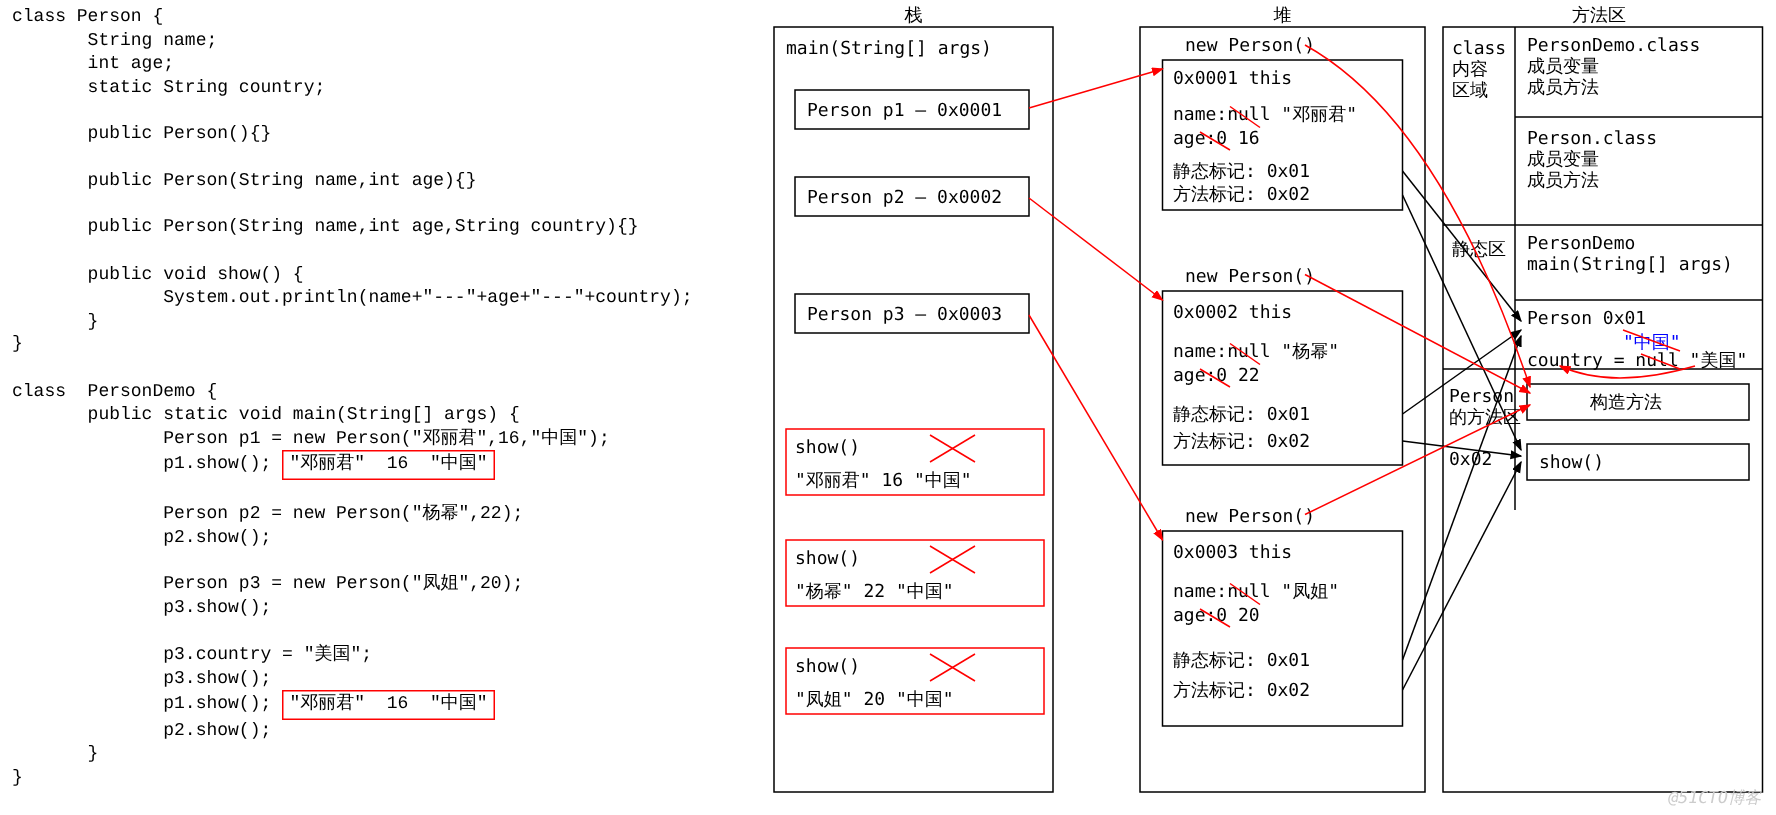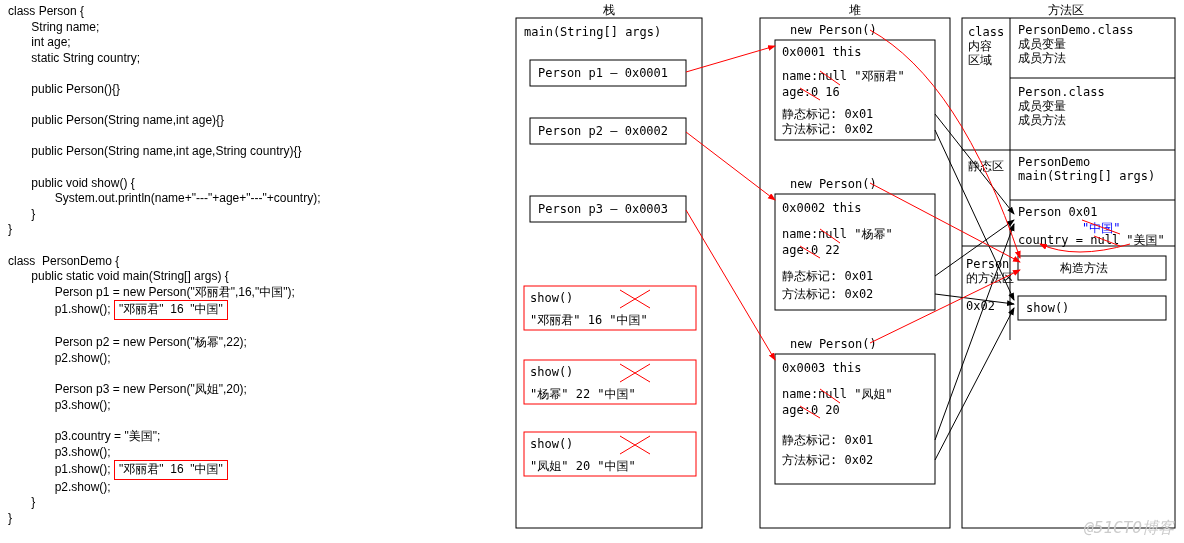--- a/index.html
+++ b/index.html
@@ -1,27 +1,27 @@
 <!DOCTYPE html>
 <html><head>
 <meta charset="utf-8">
 <style>
   body { font-family: "SimSun","NSimSun",Consolas,monospace; font-size:12px; background:#fff; color:#000; margin:0; padding:0; line-height:1.3; }
   .wrap { position:relative; width:1184px; height:543px; overflow:hidden; }
-  .code { position:absolute; left:8px; top:4px; width:500px; white-space:pre; font-family:Liberation Sans, sans-serif; }
+  .code { position:absolute; left:8px; top:4px; width:500px; white-space:pre; font-family:Liberation Mono, monospace; }
   .redbox { border:1px solid red; display:inline-block; padding:1px 4px; }
   svg { position:absolute; top:0; left:0; }
   .col-title { font-family:"SimSun",monospace; text-anchor:middle; font-size:12px; }
   .box { fill:#fff; stroke:#000; stroke-width:1; }
   .redbox-svg { fill:#fff; stroke:red; stroke-width:1; }
   .redx { stroke:red; stroke-width:1; }
   .redline { stroke:red; stroke-width:1; fill:none; }
   .blackline { stroke:#000; stroke-width:1; fill:none; }
   .txt { font-family:Consolas,"SimSun",monospace; font-size:12px; }
-  .watermark { position:absolute; right:10px; bottom:4px; color:#ccc; font-size:16px; font-style:italic;margin-left:44px; }
+  .watermark { position:absolute; right:10px; bottom:4px; color:#ccc; font-size:11px; font-style:italic;margin-left:44px; }
 </style>
 </head>
 <body>
 
 <div class="wrap">
   <div class="code">class Person {
        String name;
        int age;
        static String country;
 

